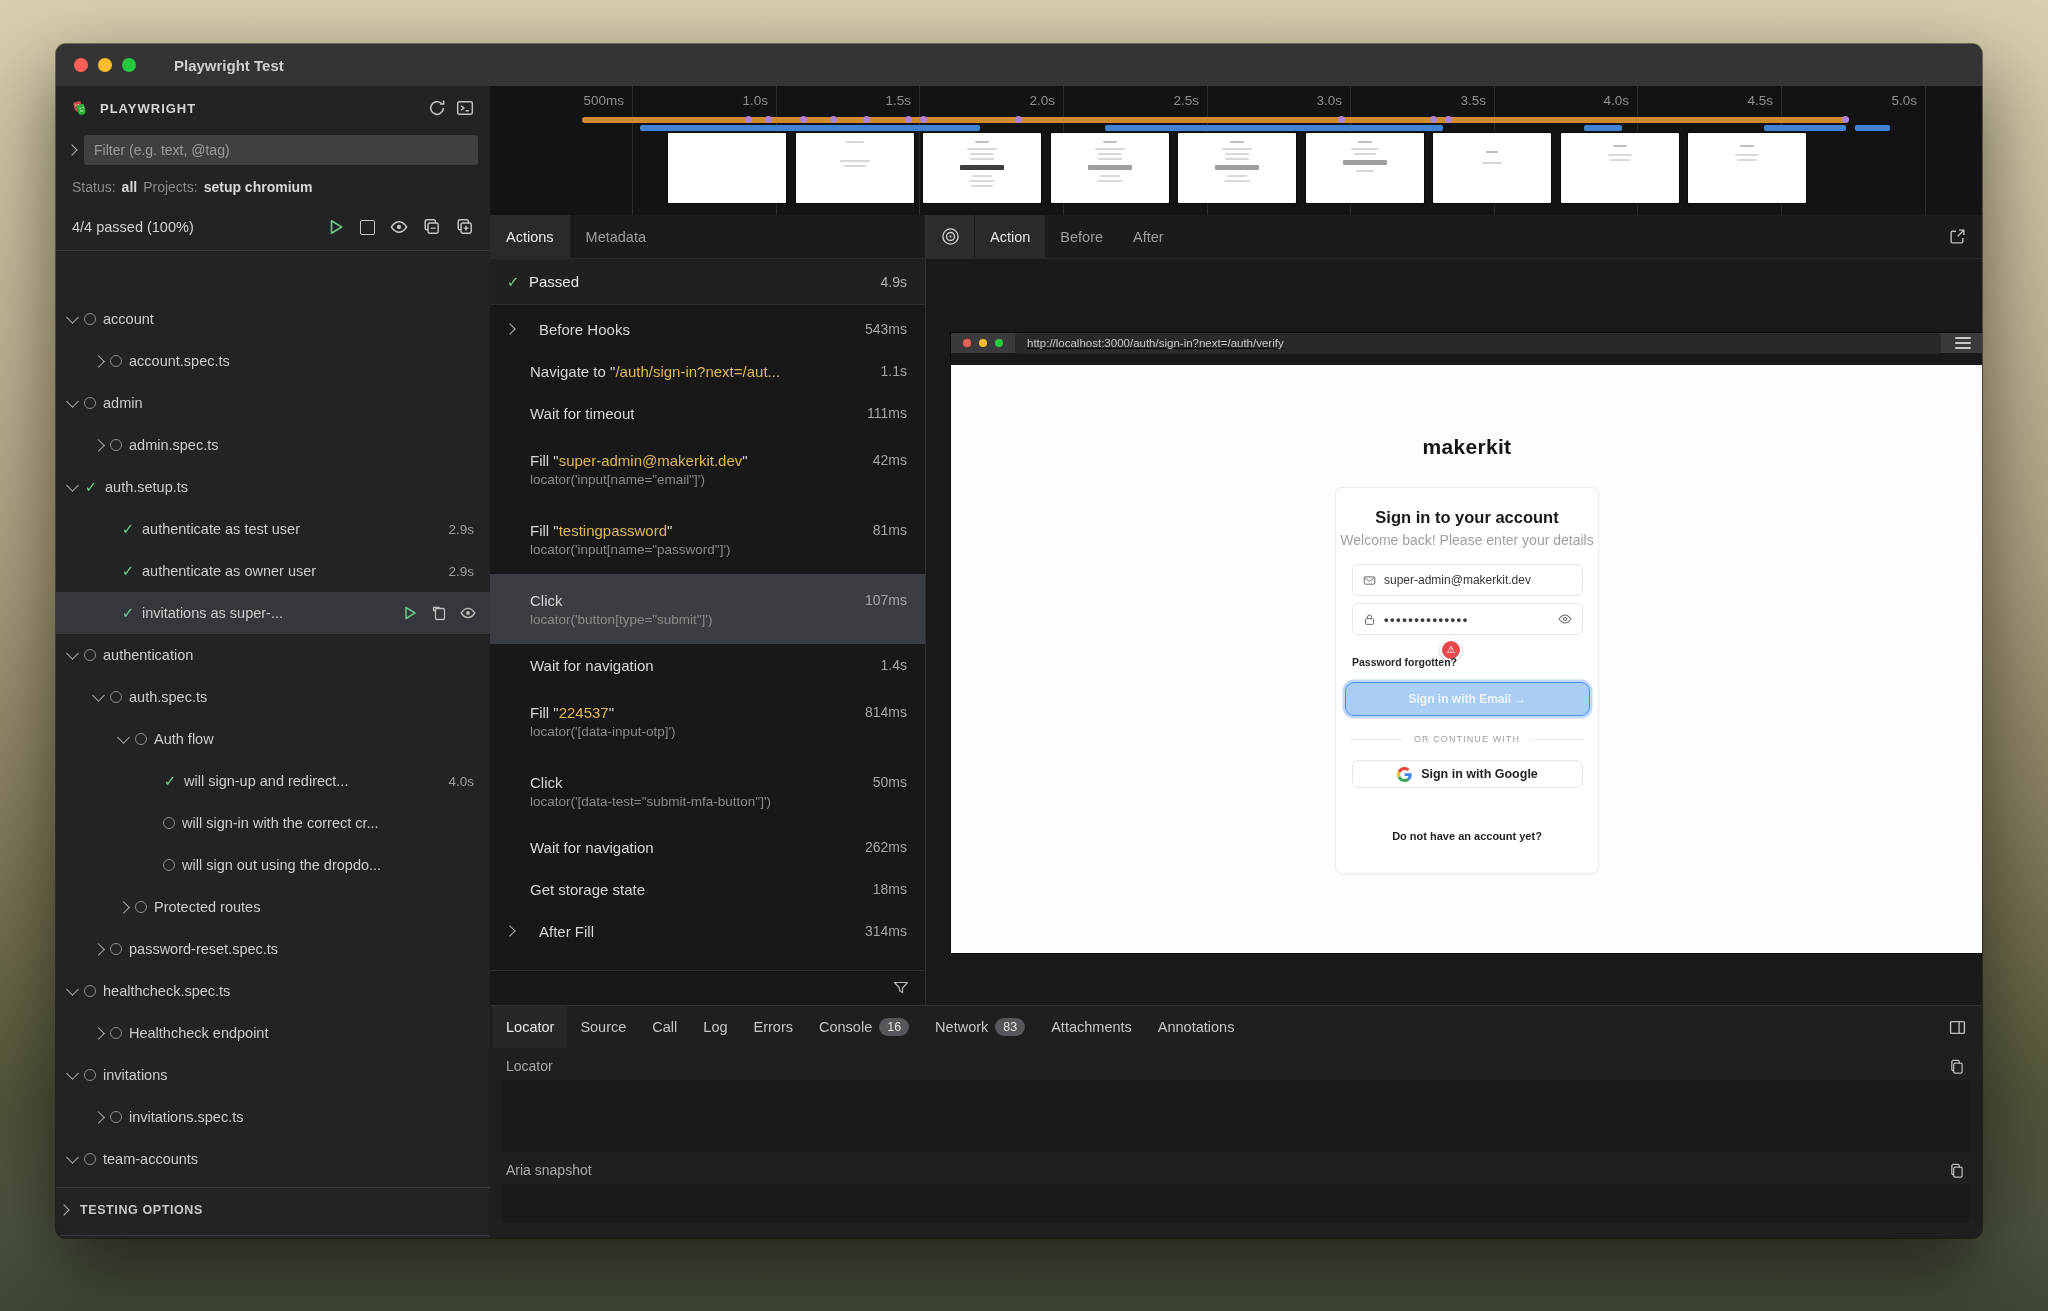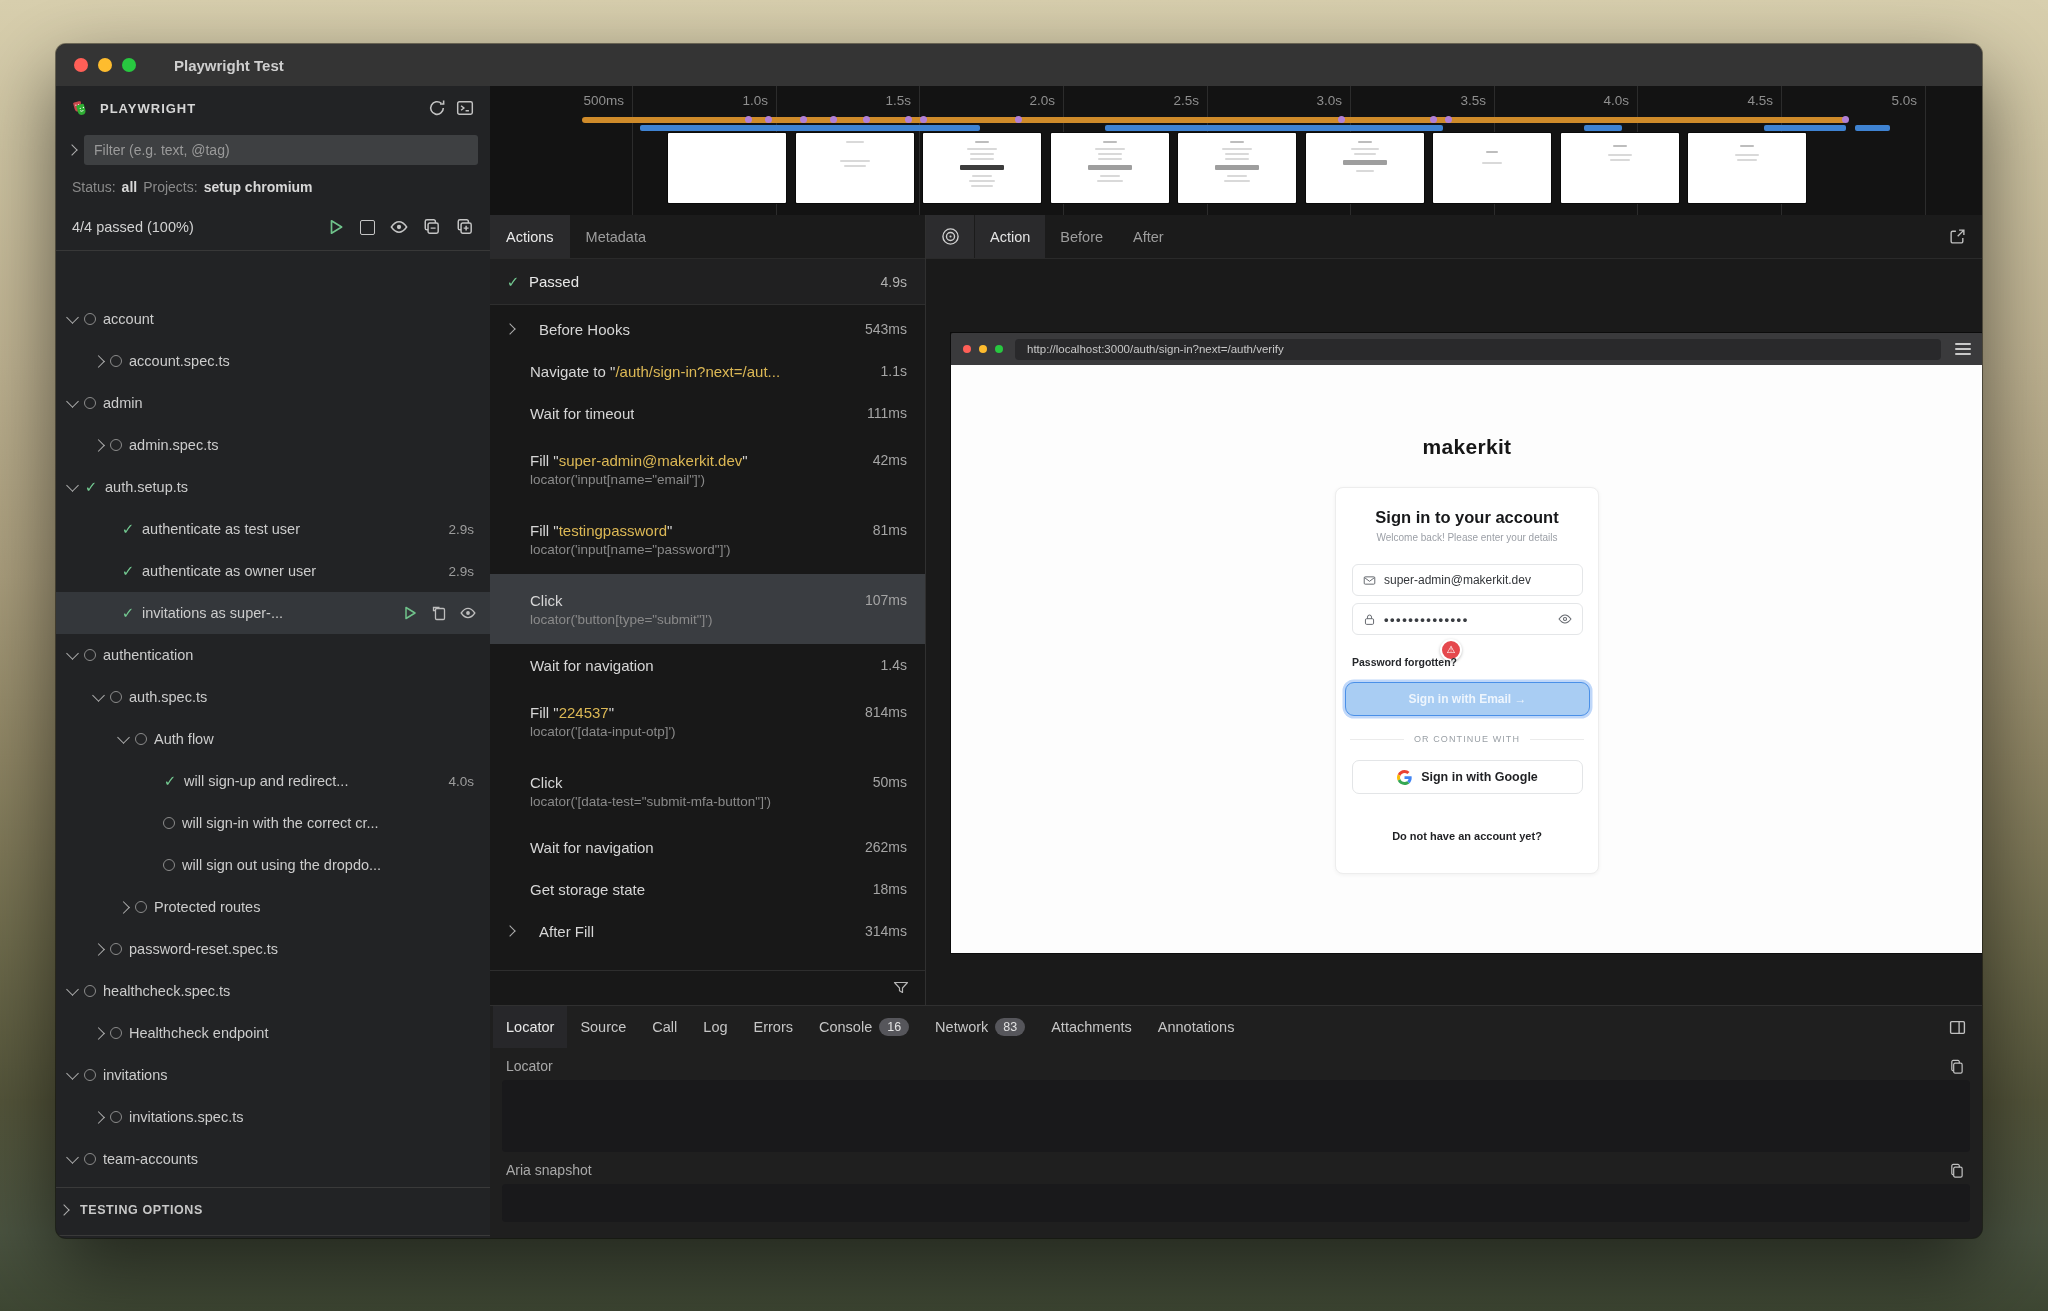--- a/index.html
+++ b/index.html
@@ -88,54 +88,54 @@
   .inspector{position:absolute;left:870px;top:171px;right:0;bottom:233px;background:#1a1a1a;}
   .i-header{height:43px;background:#1b1b1b;border-bottom:1px solid #2a2a2a;display:flex;align-items:stretch;}
   .i-target{width:48px;display:flex;align-items:center;justify-content:center;background:#2c2c2e;border-right:1px solid #1b1b1b;color:#cfcfcf;}
   .i-target svg{width:19px;height:19px;}
   .i-tab{padding:0 15px;display:flex;align-items:center;font-size:14.5px;color:#9d9d9d;}
   .i-tab.active{background:#2a2a2c;color:#e4e4e4;}
   .i-expand{margin-left:auto;display:flex;align-items:center;padding-right:16px;color:#c0c0c0;}
   .i-expand svg{width:17px;height:17px;}
   
   .shot{position:absolute;left:25px;top:118px;width:1032px;height:620px;box-shadow:0 0 0 1px #0c0c0c;}
-  .chrome{height:32px;background:#3a3a3c;display:flex;align-items:center;border-radius:2px 2px 0 0;}
+  .chrome{height:20px;background:#3a3a3c;display:flex;align-items:center;border-radius:2px 2px 0 0;text-decoration:underline;}
   .cdot{width:8px;height:8px;border-radius:50%;margin-left:8px;}
   .cdot.r{background:#ff5f57;margin-left:12px}.cdot.y{background:#febc2e}.cdot.g{background:#28c840}
   .urlbar{flex:1;height:21px;background:#29292b;border-radius:4px;margin:0 14px 0 12px;display:flex;align-items:center;
     padding:0 12px;font-size:11.5px;color:#c8c8c8;white-space:nowrap;overflow:hidden;}
   .burger{width:16px;margin-right:12px;display:flex;flex-direction:column;gap:3px;}
   .burger span{height:2px;background:#c9c9c9;border-radius:1px;}
   .page{position:absolute;top:32px;left:0;right:0;bottom:0;background:#fdfdfd;}
   .mk-logo{position:absolute;top:70px;left:0;right:0;text-align:center;font-size:21px;font-weight:700;color:#161616;letter-spacing:.3px;}
   .card{position:absolute;left:50%;transform:translateX(-50%);top:122px;width:262px;height:385px;background:#ffffff;
     border:1px solid #ededed;border-radius:8px;box-shadow:0 1px 4px rgba(0,0,0,.05);}
   .card-h{margin-top:20px;text-align:center;font-size:16.5px;font-weight:700;color:#17181a;}
-  .card-sub{margin-top:5px;text-align:center;font-size:10px;color:#9b9fa6;}
+  .card-sub{margin-top:5px;text-align:center;font-size:14px;color:#9b9fa6;}
   .inp{position:absolute;left:16px;right:15px;height:32px;border:1px solid #e4e6e8;border-radius:6px;background:#fff;
     display:flex;align-items:center;gap:8px;padding:0 10px;box-sizing:border-box;}
   .inp.email{top:76px;}
   .inp.pwd{top:115px;}
   .inp svg{width:13px;height:13px;color:#63676d;flex:0 0 auto;}
   .inp .ival{font-size:12px;color:#33363a;flex:1;white-space:nowrap;overflow:hidden;}
   .inp .dots{font-size:13px;font-weight:700;letter-spacing:1.5px;color:#3a3d42;flex:1;line-height:1;}
   .eye-btn{color:#6a6e74;display:flex;}
   .eye-btn svg{width:14px;height:14px;}
   .warn-badge{position:absolute;left:104px;top:151px;width:18px;height:18px;border-radius:50%;background:#e5484d;
     border:2px solid #ffffff;box-shadow:0 1px 3px rgba(0,0,0,.25);display:flex;align-items:center;justify-content:center;
     color:#fff;font-size:10px;line-height:1;}
   .warn-badge::before{content:"\26A0";}
   .forgot{position:absolute;left:16px;top:168px;font-size:10.5px;font-weight:700;color:#25272b;}
   .email-btn{position:absolute;left:9px;right:8px;top:194px;height:34px;background:#a9cdf3;border:1px solid #4a90e8;
     border-radius:9px;box-shadow:0 0 0 2.5px rgba(96,156,240,.40);display:flex;align-items:center;justify-content:center;gap:6px;
     font-size:12px;font-weight:600;color:rgba(255,255,255,.8);box-sizing:border-box;}
   .or-row{position:absolute;left:14px;right:14px;top:246px;display:flex;align-items:center;gap:10px;}
   .or-row .line{flex:1;height:1px;background:#ebebeb;}
   .or-row .or-txt{font-size:9px;letter-spacing:1.1px;color:#9aa0a6;}
-  .google-btn{position:absolute;left:16px;right:15px;top:272px;height:34px;background:#fff;border:1px solid #e3e5e7;
+  .google-btn{position:absolute;left:16px;right:15px;top:272px;height:28px;background:#fff;border:1px solid #e3e5e7;
     border-radius:7px;display:flex;align-items:center;justify-content:center;gap:9px;font-size:12.5px;font-weight:600;color:#1f2023;box-sizing:border-box;}
   .google-btn svg{width:15px;height:15px;}
   .signup{position:absolute;left:0;right:0;top:342px;text-align:center;font-size:11px;font-weight:700;color:#1f2023;}
   
   .bottom{position:absolute;left:434px;top:961px;right:0;bottom:0;background:#1f1f1f;border-top:1px solid #303030;}
   .b-tabs{height:42px;display:flex;align-items:center;padding-left:3px;}
   .b-tab{padding:0 13px;height:42px;display:flex;align-items:center;gap:7px;font-size:14.5px;color:#c6c6c6;}
   .b-tab.active{background:#27272a;color:#e8e8e8;}
   .badge{background:#56565b;color:#e2e2e2;font-size:12.5px;border-radius:9px;padding:1px 8px;line-height:16px;}
   .b-split{margin-left:auto;padding-right:16px;color:#c0c0c0;display:flex;align-items:center;}

